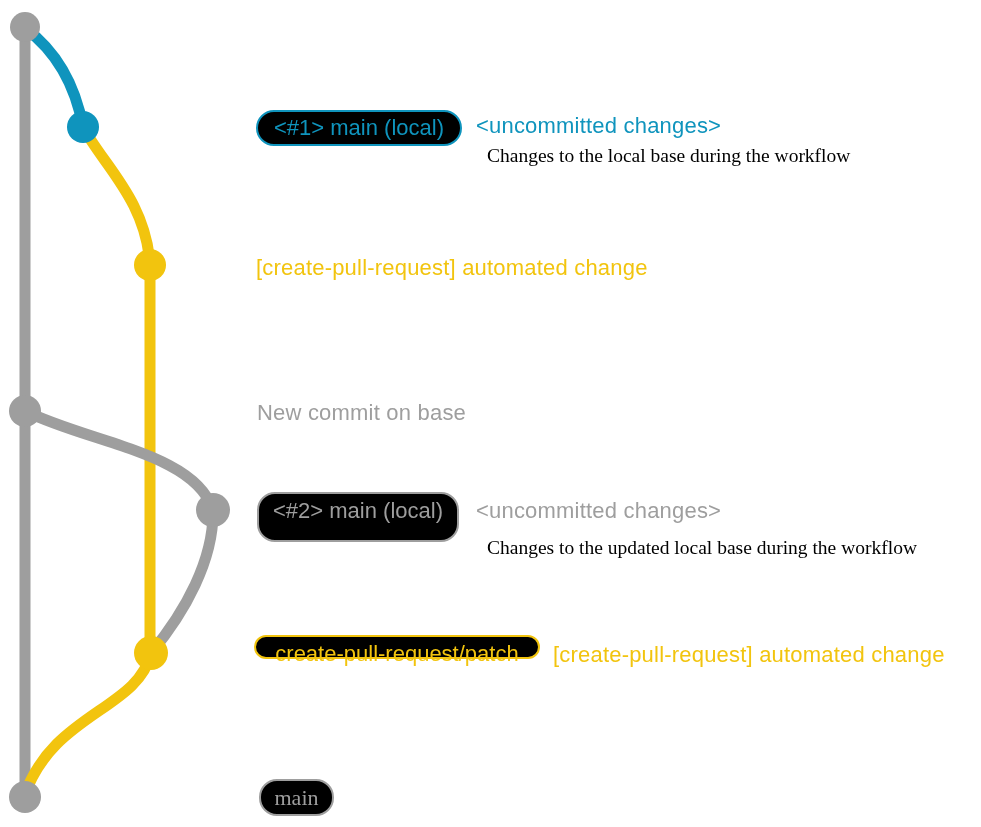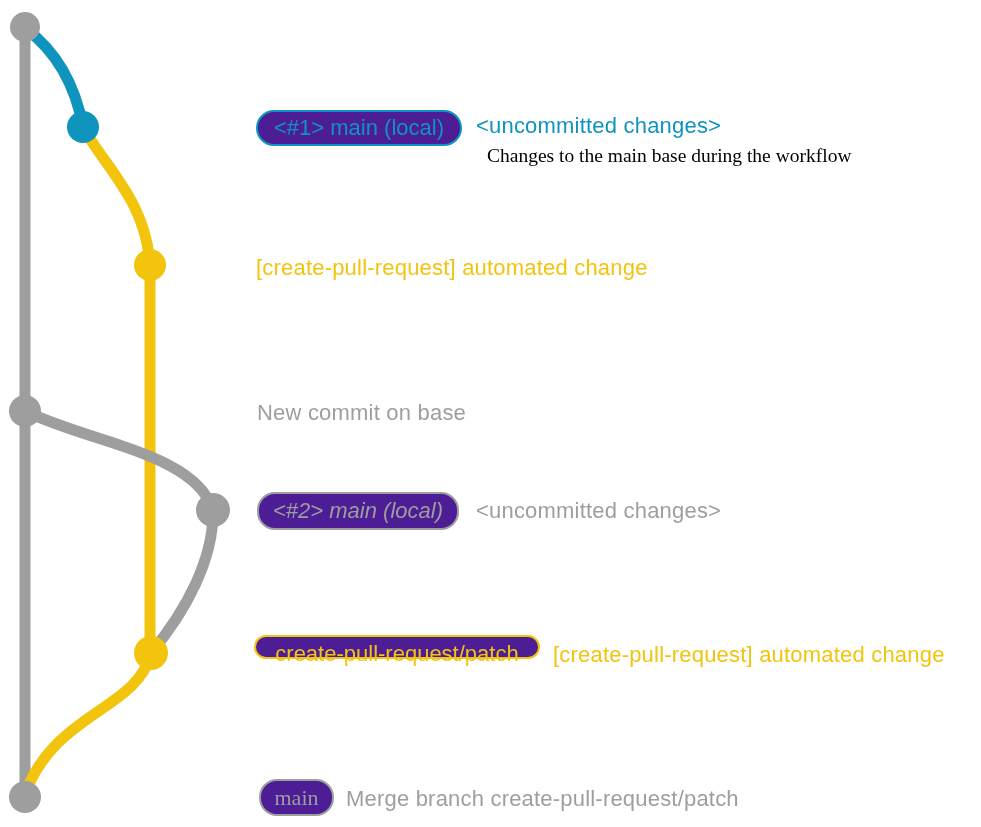--- a/index.html
+++ b/index.html
@@ -36,21 +36,21 @@
     white-space: nowrap;
   }
   .badge {
     position: absolute;
     box-sizing: border-box;
     border: 2px solid;
     border-radius: 18px;
     text-align: center;
     font-size: 22px;
     white-space: nowrap;
-    background: #4c1d95;
+    background: #000000;
   }
   .c-gray   { color: #9e9e9e; border-color: #9e9e9e; }
   .c-blue   { color: #0f94bd; border-color: #0f94bd; }
   .c-yellow { color: #f2c40e; border-color: #f2c40e; }
 </style>
 </head>
 <body>
 
 <div id="canvas">
 
@@ -73,28 +73,28 @@
     <circle cx="150" cy="265" r="16" fill="#f2c40e"></circle>
     <circle cx="25" cy="411" r="16" fill="#9e9e9e"></circle>
     <circle cx="213" cy="510" r="17" fill="#9e9e9e"></circle>
     <circle cx="151" cy="653" r="17" fill="#f2c40e"></circle>
     <circle cx="25" cy="797" r="16" fill="#9e9e9e"></circle>
   </svg>
 
 
   <div class="badge c-blue" style="left:256px; top:110px; width:206px; height:36px; line-height:32px;">&lt;#1&gt; main (local)</div>
   <div class="heading c-blue" style="left:476px; top:112px;">&lt;uncommitted changes&gt;</div>
-  <div class="caption" style="left:487px; top:144px;">Changes to the main base during the workflow</div>
+  <div class="caption" style="left:487px; top:144px;">Changes to the local base during the workflow</div>
 
   <div class="heading c-yellow" style="left:256px; top:254px;">[create-pull-request] automated change</div>
 
   <div class="heading c-gray" style="left:257px; top:399px;">New commit on base</div>
 
-  <div class="badge c-gray" style="left:257px; top:492px; width:202px; height:38px; line-height:34px;font-style:italic;">&lt;#2&gt; main (local)</div>
+  <div class="badge c-gray" style="left:257px; top:492px; width:202px; height:50px; line-height:34px;">&lt;#2&gt; main (local)</div>
   <div class="heading c-gray" style="left:476px; top:497px;">&lt;uncommitted changes&gt;</div>
+  <div class="caption" style="left:487px; top:536px;">Changes to the updated local base during the workflow</div>
 
   <div class="badge c-yellow" style="left:254px; top:635px; width:286px; height:24px; line-height:34px;">create-pull-request/patch</div>
   <div class="heading c-yellow" style="left:553px; top:641px;">[create-pull-request] automated change</div>
 
   <div class="badge c-gray" style="left:259px; top:779px; width:75px; height:37px; line-height:33px;font-family:Liberation Serif, serif;">main</div>
-  <div class="heading c-gray" style="left:346px; top:785px;">Merge branch create-pull-request/patch</div>
 
 </div>
 
 </body></html>

